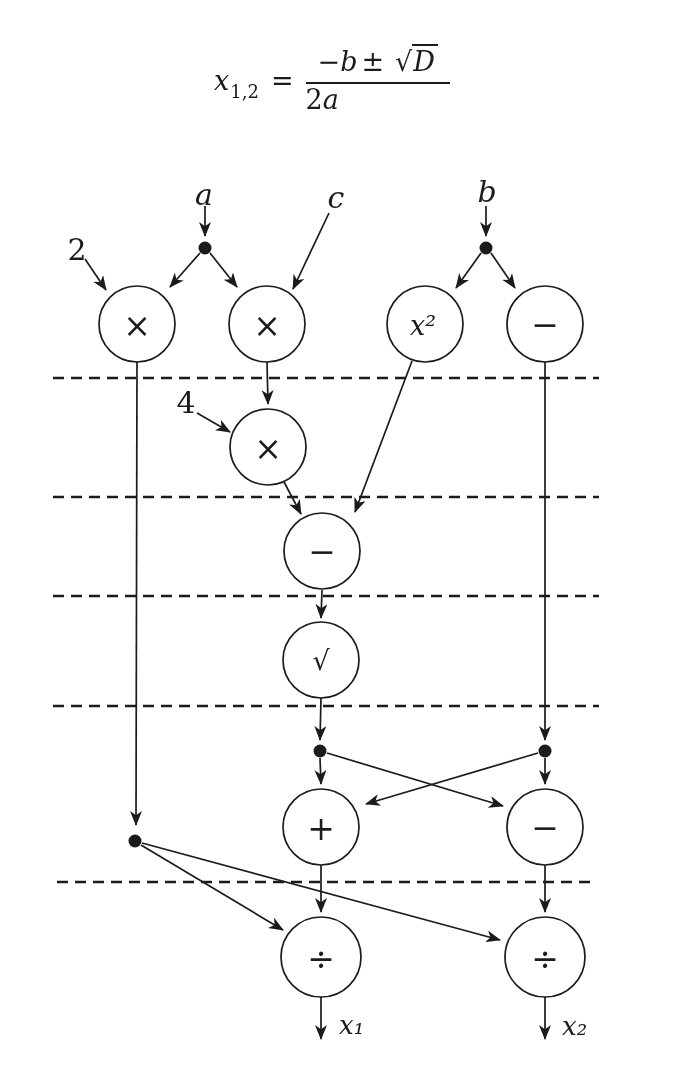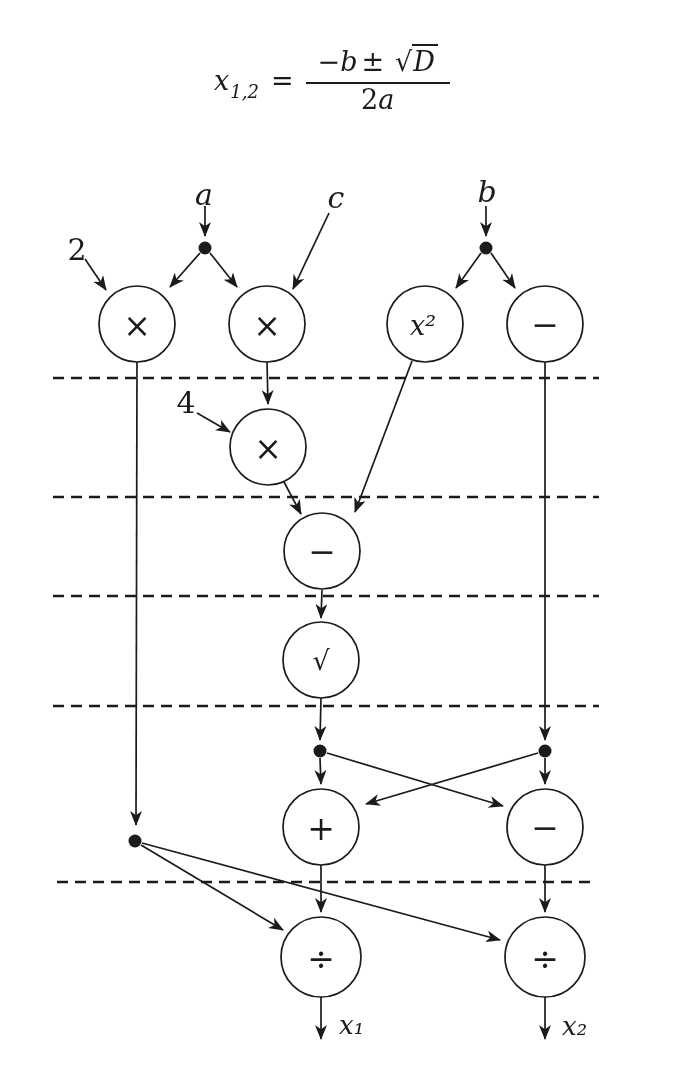--- a/index.html
+++ b/index.html
@@ -11,23 +11,23 @@
     color:#1b1b1b;
     overflow:hidden;
   }
   
   .formula{
     position:absolute;left:214px;top:36px;height:88px;
     display:flex;align-items:center;
     font-size:27px;color:#1b1b1b;
   }
   .formula .var{font-style:italic;}
-  .formula .lhs-sub{font-size:18px;font-style:italic;position:relative;top:8px;margin-left:1px;}
+  .formula .lhs-sub{font-size:18px;position:relative;top:8px;margin-left:1px;}
   .formula .eq{margin:0 12px;}
-  .frac{display:inline-block;text-align:center;vertical-align:middle;}
+  .frac{display:inline-block;vertical-align:middle;}
   .frac .num{display:block;padding:0 12px 5px 12px;white-space:nowrap;}
   .frac .den{display:block;border-top:2px solid #1b1b1b;}
   .rad{white-space:nowrap;margin-left:7px;}
   .rad .rsign{font-style:normal;}
   .rad .rcand{border-top:2px solid #1b1b1b;font-style:italic;padding:0 3px 0 1px;}
   .pm{margin:0 4px;}
   
   svg{position:absolute;left:0;top:0;}
   .edge{stroke:#1b1b1b;stroke-width:1.7;fill:none;}
   .dash{stroke:#1b1b1b;stroke-width:2.3;stroke-dasharray:11 7;fill:none;}

